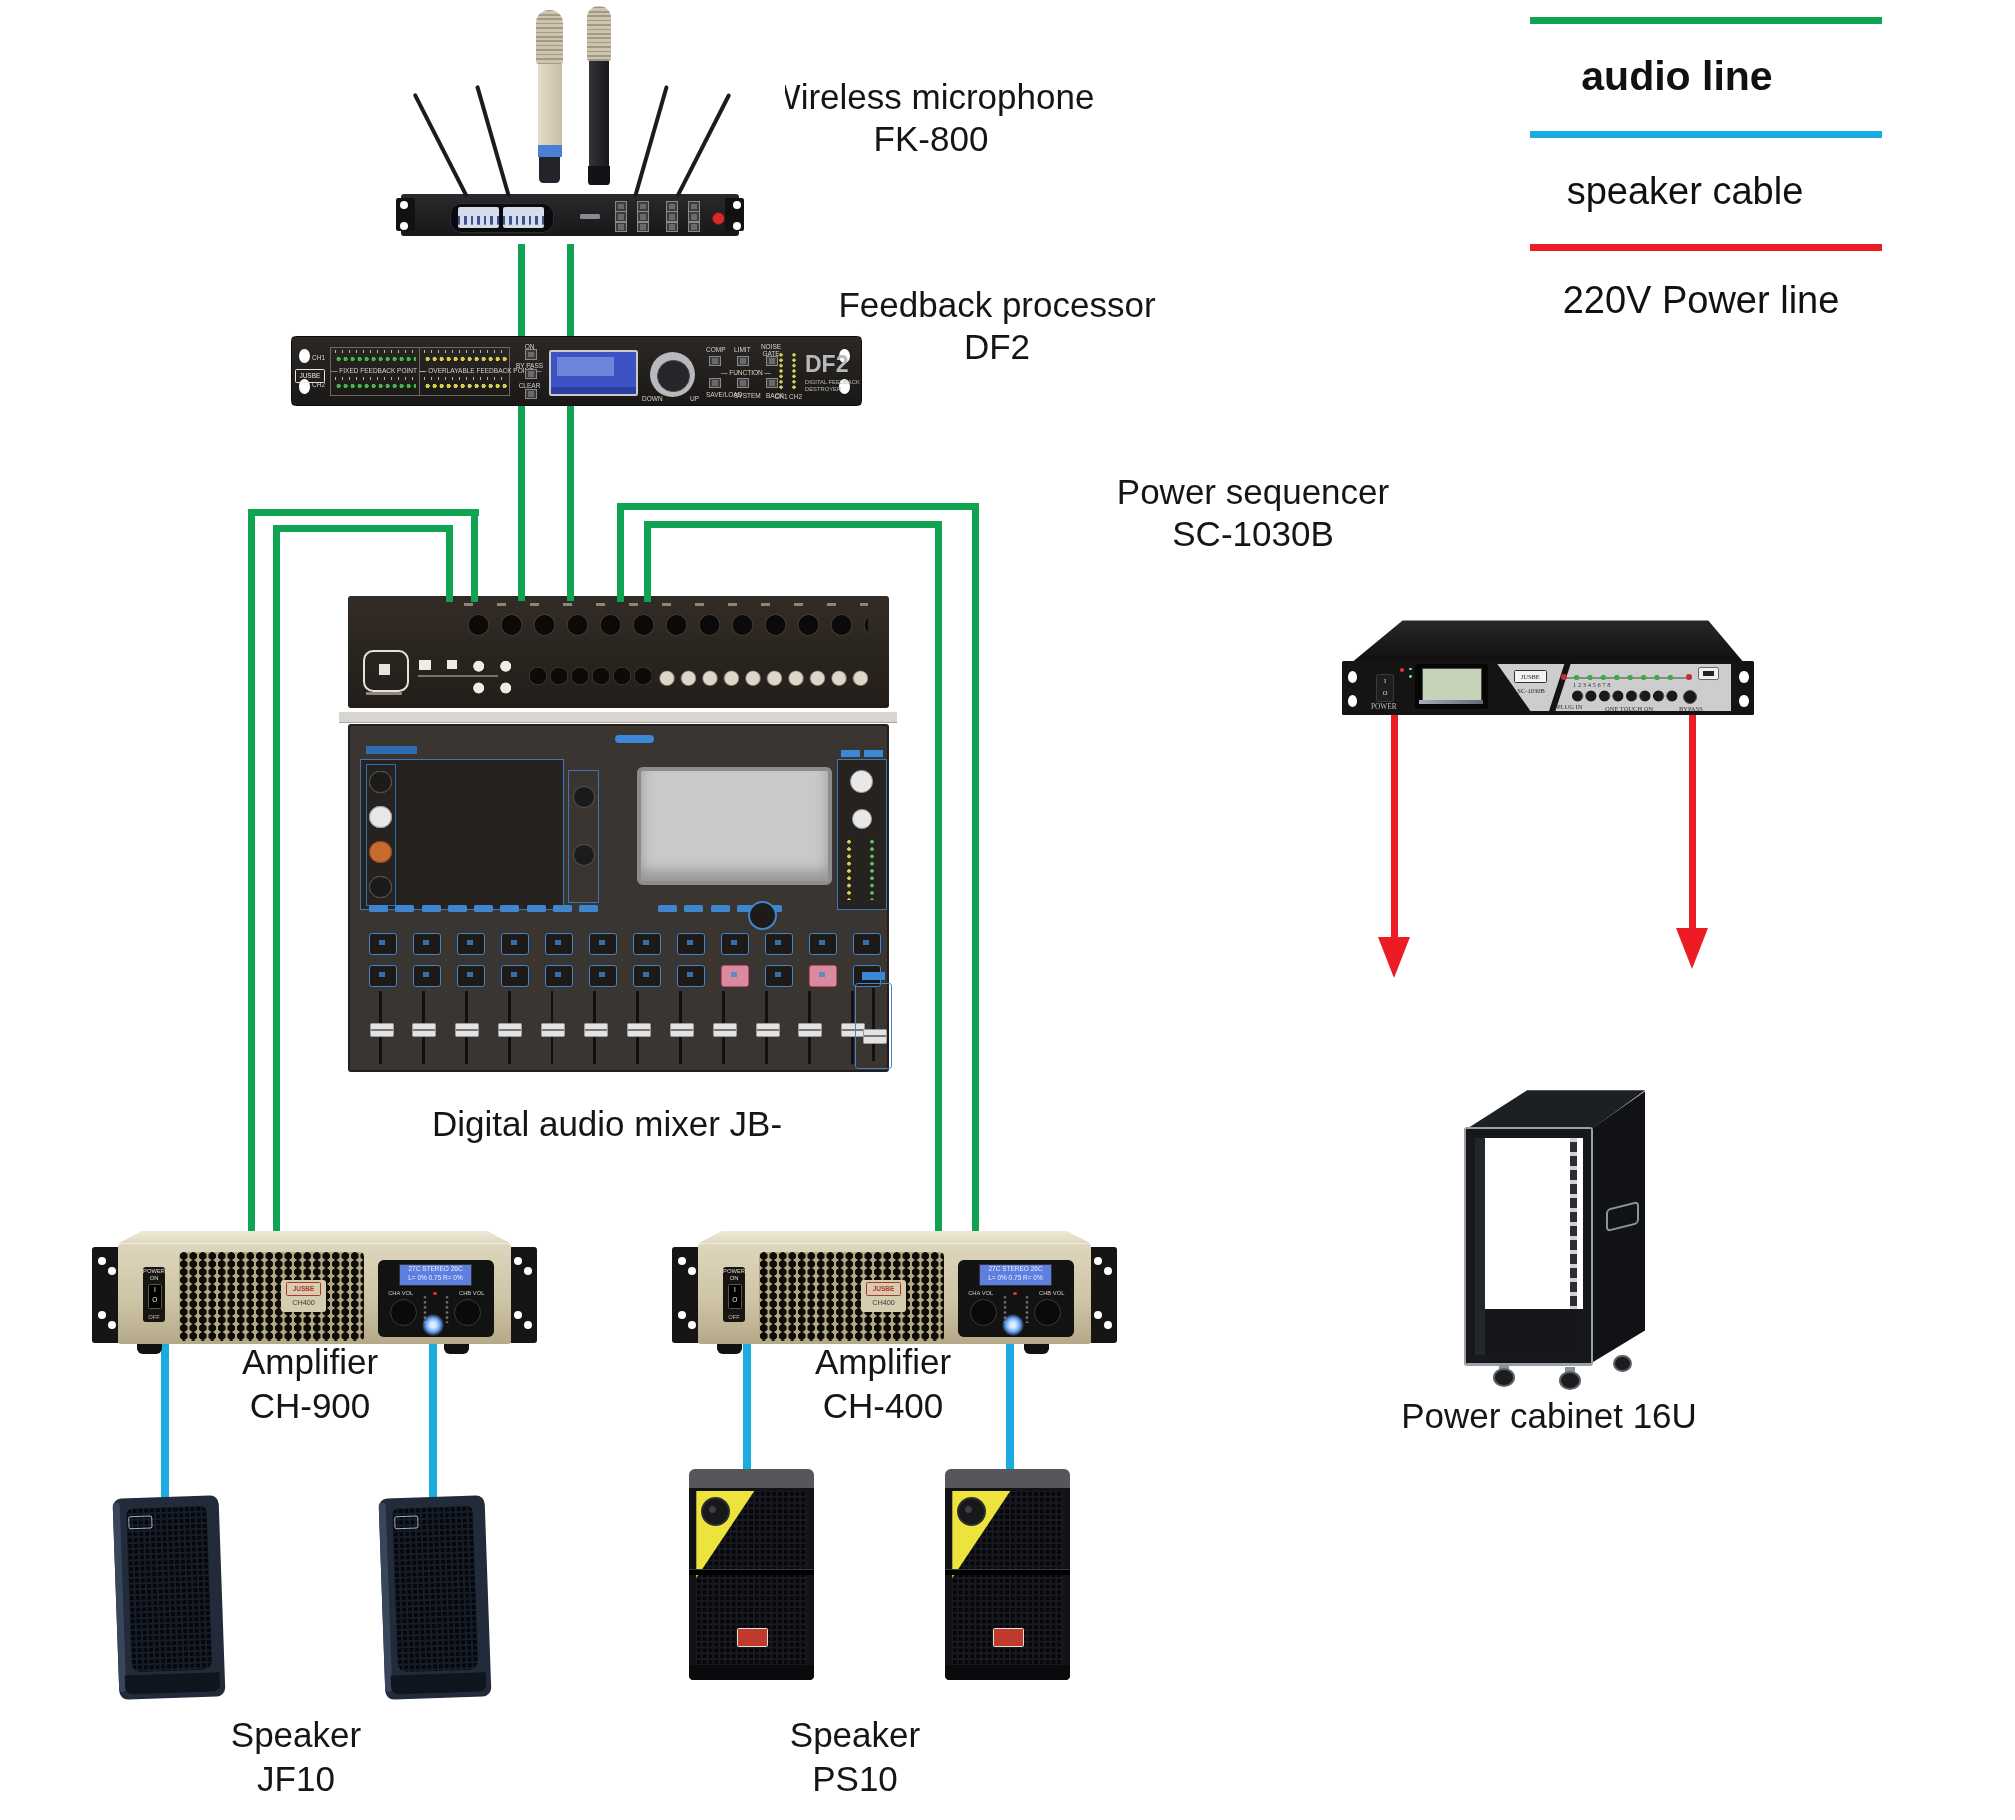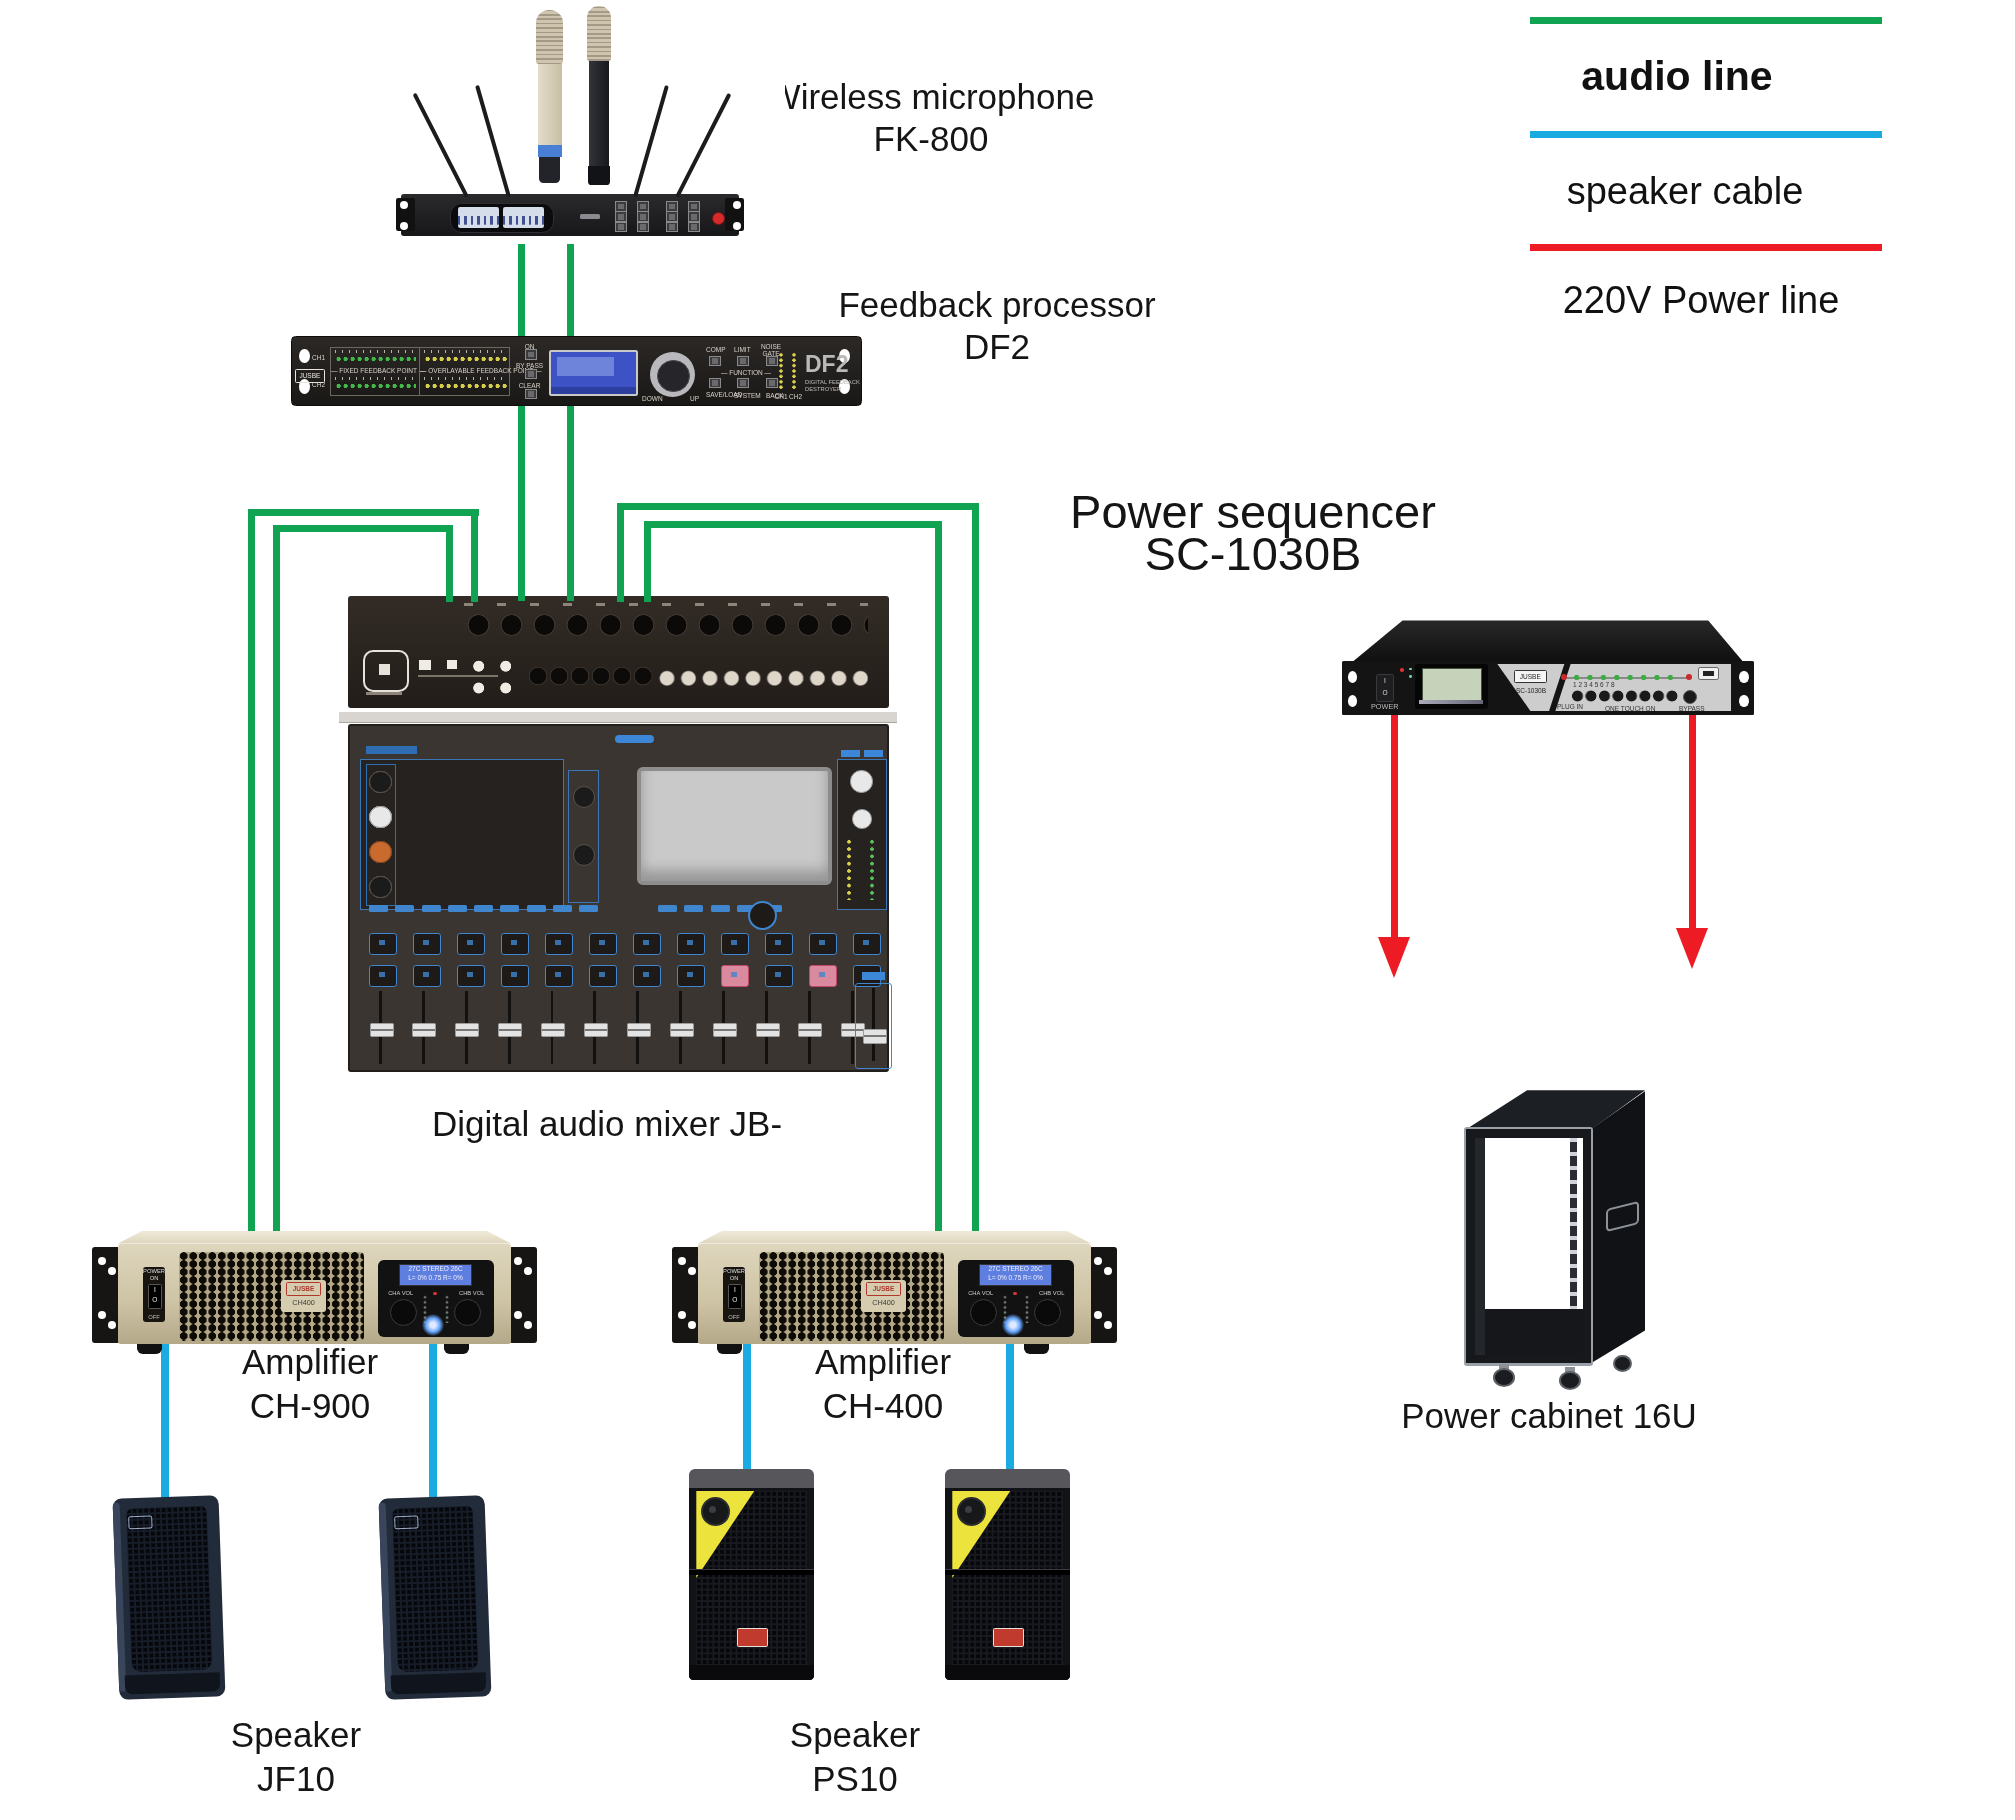--- a/index.html
+++ b/index.html
@@ -247,26 +247,26 @@
       <div class="t6" style="position:absolute;left:13px;top:41px;">CH2</div>
     </div>
 
     <div class="abs" style="left:513px;top:16px;color:#b9b9b9;">
       <div style="font-size:23px;font-weight:bold;line-height:23px;">DF2</div>
       <div style="font-size:5.8px;line-height:7.3px;margin-top:2.9px;">DIGITAL FEEDBACK</div>
       <div style="font-size:5.8px;line-height:7.3px;">DESTROYER</div>
     </div>
   </div>
 
-  <div class="lbl" style="left:1253px;top:491px;font-size:47px;">
+  <div class="lbl" style="left:1253px;top:471px;font-size:35px;">
     <div>Power sequencer</div>
     <div>SC-1030B</div>
   </div>
 
-  <div class="dev" style="left:1342px;top:617px;width:412px;height:97px;">
+  <div class="dev" style="left:1342px;top:617px;width:412px;height:97px;font-family:Liberation Serif, serif;">
 
     <div class="abs" style="left:0;top:0;width:412px;height:44px;background:linear-gradient(#2a2a2a,#101010);
          clip-path:polygon(14.7% 8%,88.9% 8%,97.2% 100%,2.8% 100%);"></div>
 
     <div class="abs" style="left:0;top:44px;width:412px;height:54px;background:#141414;border-radius:1.5px;">
       <div class="hole" style="left:5.8px;top:9.5px;width:9.5px;height:12.4px;"></div>
       <div class="hole" style="left:5.8px;top:34px;width:9.5px;height:12.4px;"></div>
       <div class="hole" style="left:397px;top:9.5px;width:9.5px;height:12.4px;"></div>
       <div class="hole" style="left:397px;top:34px;width:9.5px;height:12.4px;"></div>
 

